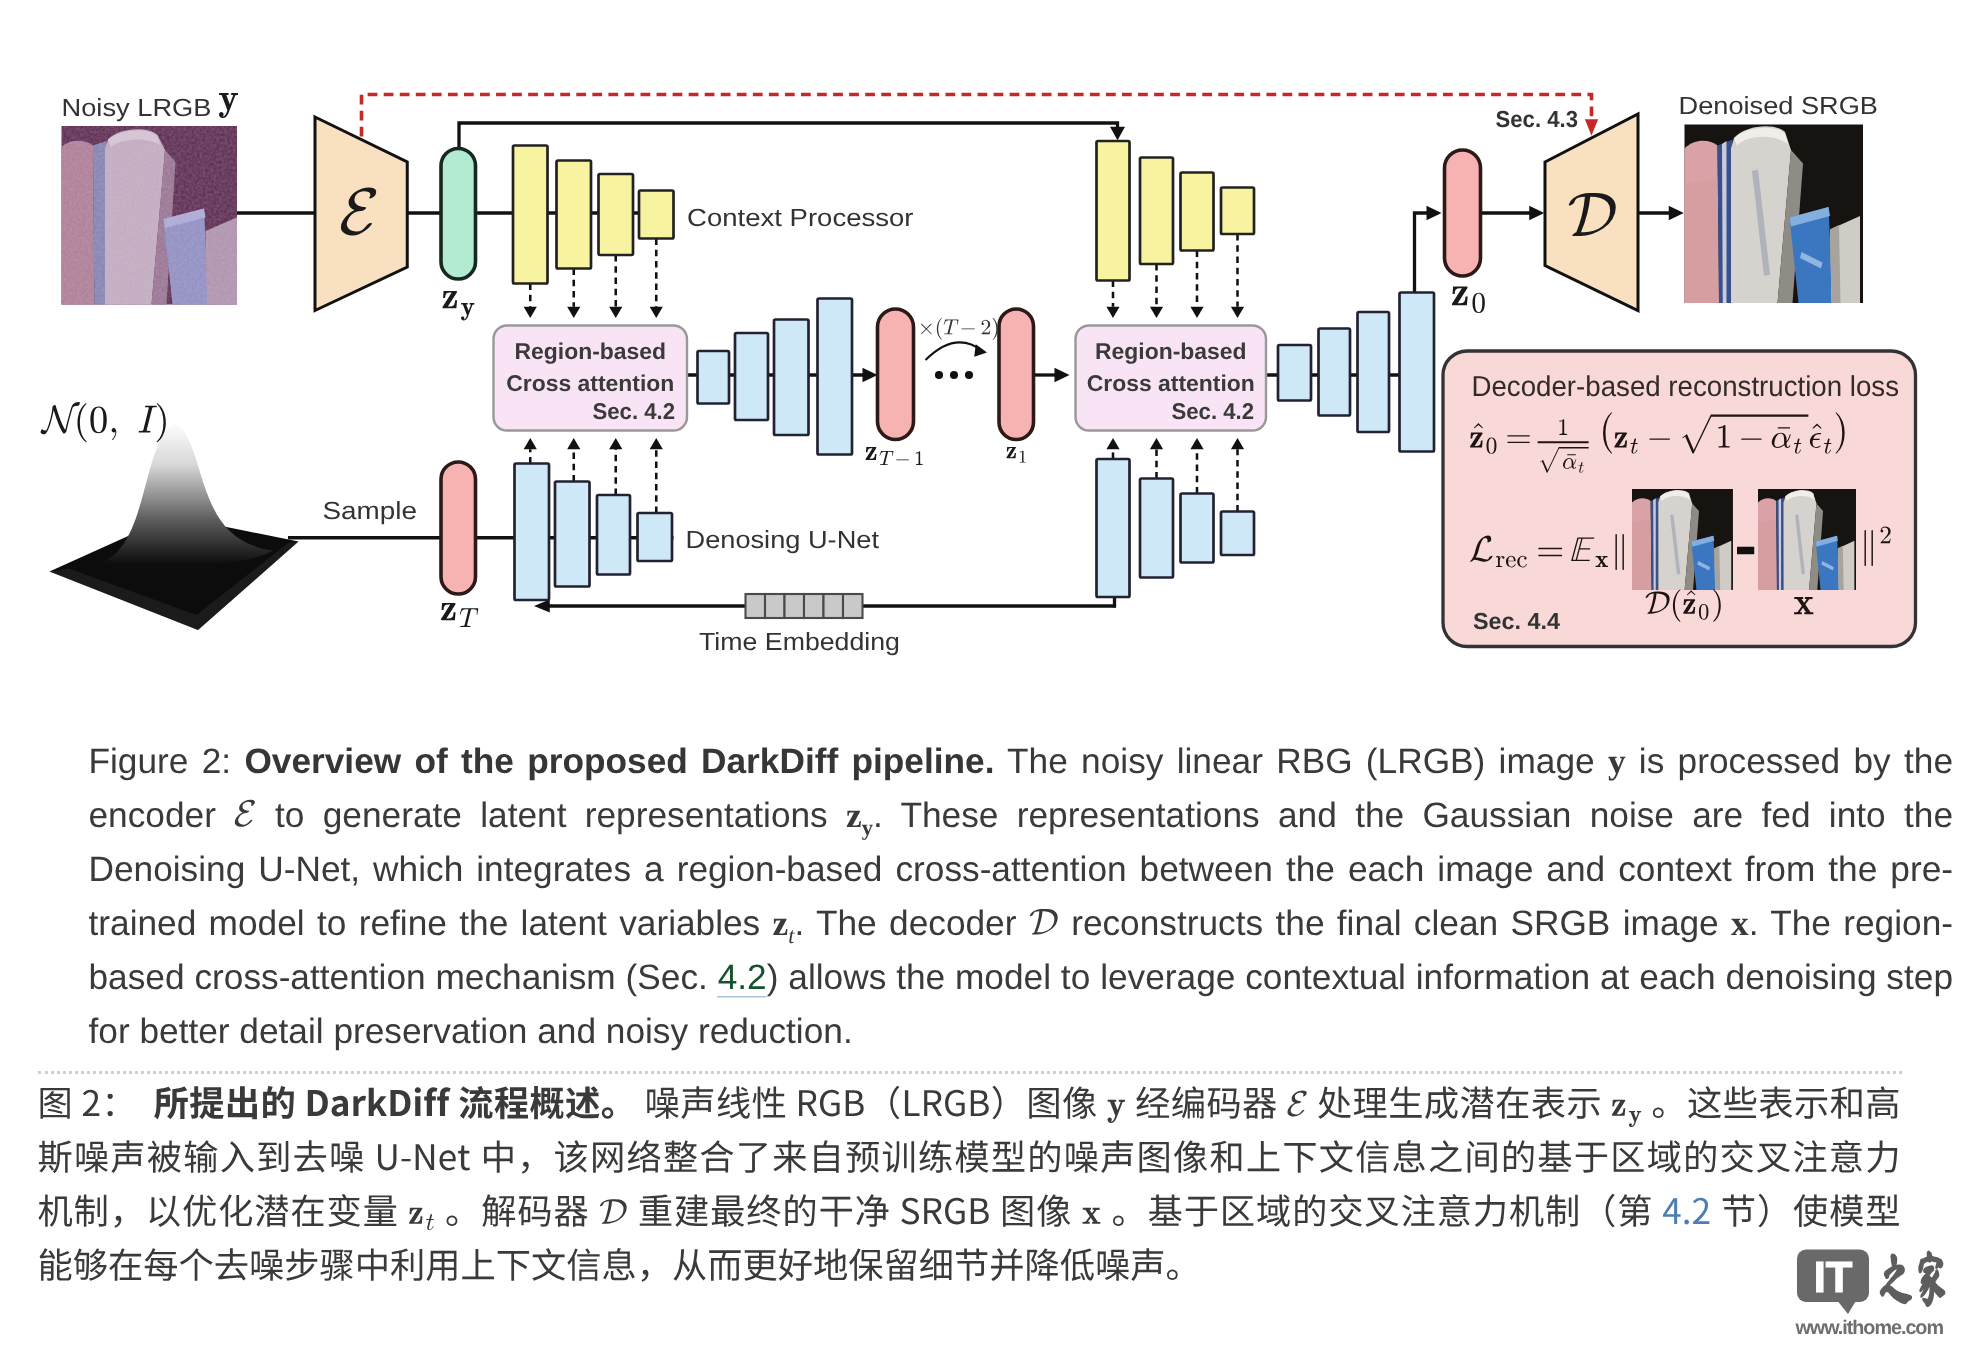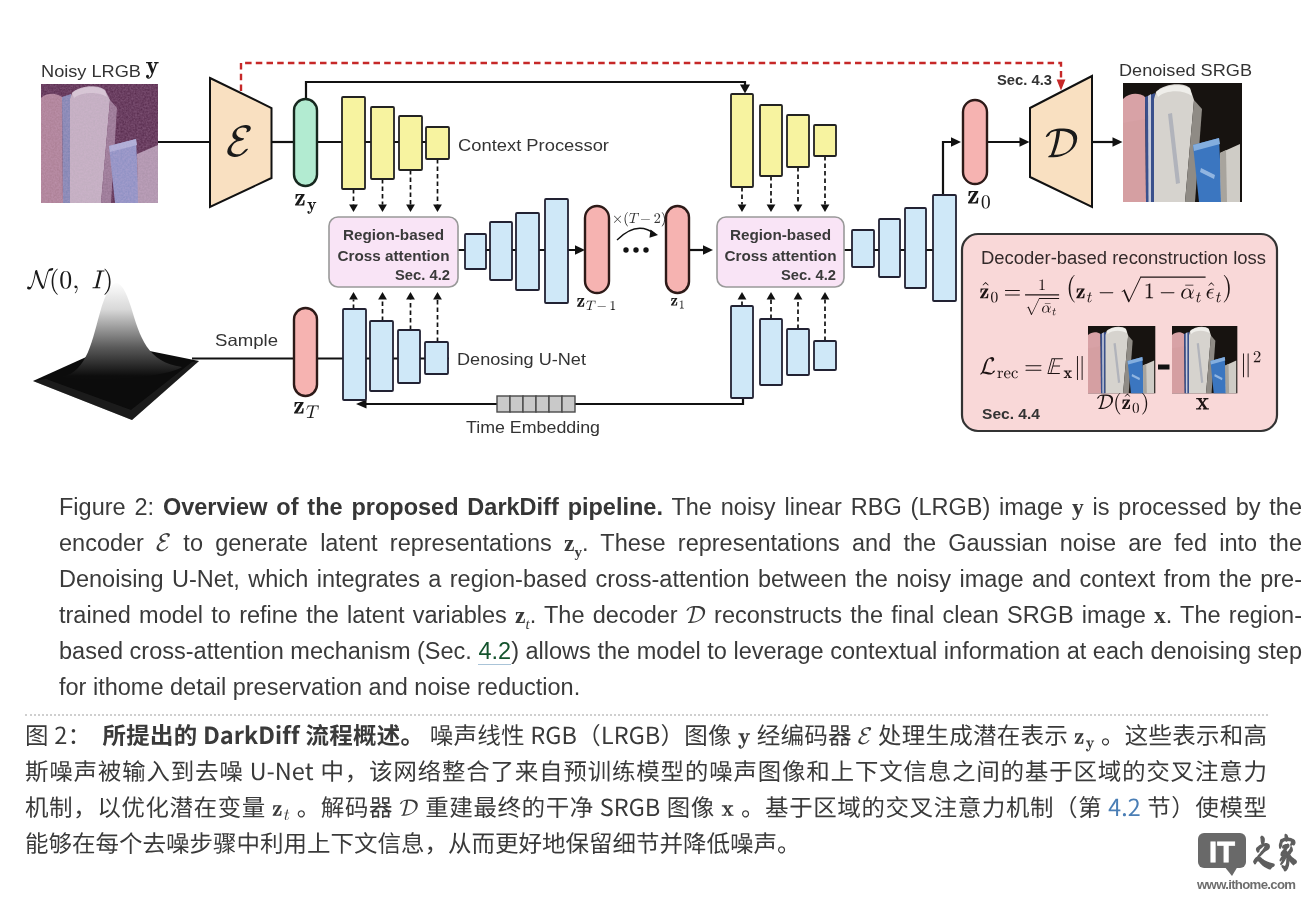--- a/index.html
+++ b/index.html
@@ -253,28 +253,28 @@
         <path fill="#1e1414" d="M0.44 0.16L0.44 1.48Q2.55 1.48 2.75 1.72L5.61 5.64L2.39 10.38L0.57 10.38L0.57 11.7L6.52 11.7L6.52 10.38L5.41 10.38L7.17 7.8L8.86 10.16Q8.86 10.28 8.42 10.33Q7.97 10.38 7.67 10.38L7.67 11.7L12.82 11.7L12.82 10.38Q10.72 10.38 10.5 10.14L7.96 6.63L11.44 1.48L13.29 1.48L13.29 0.16L7.3 0.16L7.3 1.48L8.43 1.48L6.4 4.48L4.39 1.69Q4.39 1.6 4.85 1.54Q5.31 1.48 5.61 1.48L5.61 0.16L0.44 0.16Z"></path>
       </g>
     </svg>
 <div id="cap">
       <div class="cl">Figure 2: <b>Overview of the proposed DarkDiff pipeline.</b> The noisy linear RBG (LRGB) image <span class="sb">y</span> is processed by the</div>
       <div class="cl">encoder <svg width="15" height="19" viewBox="0 0 15 19" style="display:inline-block;vertical-align:-1px">
           <g transform="translate(-0.2 17.8) scale(1,-1)">
             <path fill="#3a3a3a" d="M0.72 2.67Q0.72 3.96 1.51 5.25Q2.3 6.54 3.5 7.56Q4.7 8.58 5.87 9.17Q4.86 9.57 4.24 10.27Q3.62 10.96 3.62 11.97Q3.62 13.18 4.36 14.23Q5.09 15.28 6.27 16.07Q7.46 16.87 8.79 17.31Q10.13 17.75 11.23 17.75L11.38 17.75Q12.45 17.75 13.27 17.37Q14.1 16.99 14.1 16.07Q14.1 15.46 13.77 14.91Q13.44 14.37 12.9 14.01Q12.37 13.65 11.78 13.6L11.64 13.6Q11.6 13.62 11.54 13.67Q11.48 13.72 11.48 13.79Q11.48 13.87 11.5 13.91Q11.62 14.14 11.7 14.3Q11.78 14.48 11.83 14.64Q11.88 14.8 11.88 14.98Q11.88 15.72 11.18 16Q10.47 16.27 9.57 16.27Q8.62 16.27 7.75 15.88Q6.89 15.49 6.37 14.76Q5.85 14.04 5.85 13.05Q5.85 11.61 7.19 10.93Q8.53 10.24 10.09 10.24Q10.28 10.16 10.28 10.05Q10.28 9.66 9.55 9.24Q8.82 8.82 8.38 8.78Q6.2 8.78 4.62 7.27Q3.93 6.53 3.44 5.58Q2.95 4.62 2.95 3.77Q2.95 2.87 3.52 2.25Q4.08 1.64 4.93 1.34Q5.77 1.05 6.65 1.05Q7.77 1.05 8.45 1.44Q9.14 1.83 9.89 2.67Q10.63 3.52 11.04 3.86Q11.45 4.21 12.17 4.27L12.3 4.27Q12.48 4.19 12.48 4.08Q12.48 3.99 12.38 3.8Q11.59 2.64 10.39 1.68Q9.19 0.72 7.77 0.14Q6.36 -0.43 5 -0.43L4.85 -0.43Q3.88 -0.43 2.92 -0.08Q1.95 0.27 1.34 0.97Q0.72 1.67 0.72 2.67Z"></path>
           </g>
         </svg> to generate latent representations <span class="sb">z</span><sub class="sb" style="font-size:15px">y</sub>. These representations and the Gaussian noise are fed into the</div>
-      <div class="cl">Denoising U-Net, which integrates a region-based cross-attention between the noisy image and context from the pre-</div>
+      <div class="cl">Denoising U-Net, which integrates a region-based cross-attention between the each image and context from the pre-</div>
       <div class="cl">trained model to refine the latent variables <span class="sb">z</span><sub class="si" style="font-size:15px">t</sub>. The decoder <svg width="20" height="18" viewBox="0 0 20 18" style="display:inline-block;vertical-align:-1px">
           <g transform="translate(0.0 17.2) scale(1,-1)">
             <path fill="#3a3a3a" d="M1.91 0.37Q1.91 0.72 2.48 1.08Q3.05 1.44 3.5 1.6Q4.93 5.25 5.65 8.21Q6.62 12.11 6.9 15.77Q5.57 15.77 4.27 15.3Q3.6 15.03 3.25 14.61Q2.91 14.19 2.67 13.44Q2.43 13.03 1.84 12.66Q1.26 12.29 0.8 12.29L0.65 12.29Q0.48 12.4 0.48 12.55Q0.91 14.06 2.27 15.12Q3.62 16.19 5.42 16.72Q7.21 17.25 8.82 17.25L11.28 17.25Q12.77 17.25 14.15 16.96Q15.53 16.66 16.67 15.98Q17.81 15.31 18.48 14.18Q19.15 13.06 19.15 11.48Q19.15 9.02 17.86 6.92Q16.57 4.82 14.42 3.3Q12.27 1.79 9.79 0.98Q7.31 0.17 5 0.17L2.07 0.17Q2.03 0.2 1.96 0.24Q1.91 0.29 1.91 0.37ZM5.35 1.65L6.61 1.65Q8.57 1.65 10.4 2.23Q12.23 2.82 13.71 3.95Q15.19 5.09 16.05 6.74Q16.92 8.39 16.92 10.38Q16.92 12.36 15.83 13.57Q14.75 14.79 13.04 15.28Q11.33 15.77 9.4 15.77L9.02 15.77Q8.74 12.67 7.88 9.22Q6.93 5.46 5.35 1.65Z"></path>
           </g>
         </svg> reconstructs the final clean SRGB image <span class="sb">x</span>. The region-</div>
       <div class="cl">based cross-attention mechanism (Sec. <span class="lnk">4.2</span>) allows the model to leverage contextual information at each denoising step</div>
-      <div class="cl last">for ithome detail preservation and noise reduction.</div>
+      <div class="cl last">for better detail preservation and noisy reduction.</div>
     </div>
 <div id="divider"></div>
 <svg xmlns="http://www.w3.org/2000/svg" width="1314" height="160" viewBox="0 715 1314 160" style="position:absolute;left:0;top:715px">
       <g transform="translate(737.9 744.0) scale(1,-1)">
         <path fill="#3a3a3a" d="M2.66 -4.66Q1.76 -4.66 1.11 -3.98Q0.46 -3.3 0.46 -2.37Q0.46 -1.78 0.87 -1.36Q1.28 -0.96 1.9 -0.96Q2.5 -0.96 2.91 -1.36Q3.31 -1.78 3.31 -2.37Q3.31 -3.32 2.52 -3.67Q2.56 -3.7 2.66 -3.7Q3.47 -3.7 4.06 -3.11Q4.65 -2.53 4.97 -1.71L5.66 0.15L2.06 9.58L0.53 9.58L0.53 10.8L6.27 10.8L6.27 9.58L4.95 9.58L7.1 3.92L9.21 9.38Q9.21 9.5 8.78 9.54Q8.36 9.58 7.95 9.58L7.95 10.8L12.12 10.8L12.12 9.58Q10.61 9.58 10.51 9.36L6.27 -1.71Q5.79 -2.94 4.84 -3.79Q3.89 -4.66 2.66 -4.66Z"></path>
       </g>
       <g transform="translate(857.6 744.0) scale(1,-1)">
         <path fill="#3a3a3a" d="M0.69 2.56Q0.69 3.81 1.45 5.04Q2.21 6.28 3.36 7.26Q4.51 8.24 5.64 8.8Q4.67 9.19 4.07 9.86Q3.48 10.52 3.48 11.49Q3.48 12.66 4.18 13.66Q4.89 14.67 6.02 15.43Q7.16 16.2 8.44 16.62Q9.73 17.04 10.78 17.04L10.92 17.04Q11.96 17.04 12.74 16.68Q13.53 16.31 13.53 15.43Q13.53 14.85 13.22 14.32Q12.9 13.79 12.39 13.45Q11.87 13.1 11.31 13.05L11.18 13.05Q11.13 13.08 11.07 13.12Q11.02 13.17 11.02 13.24Q11.02 13.31 11.04 13.36Q11.16 13.57 11.23 13.73Q11.31 13.9 11.36 14.05Q11.4 14.21 11.4 14.38Q11.4 15.09 10.73 15.36Q10.05 15.62 9.19 15.62Q8.27 15.62 7.44 15.24Q6.61 14.87 6.11 14.17Q5.61 13.48 5.61 12.53Q5.61 11.14 6.9 10.49Q8.19 9.83 9.69 9.83Q9.87 9.75 9.87 9.64Q9.87 9.27 9.17 8.87Q8.47 8.47 8.04 8.43Q5.96 8.43 4.44 6.98Q3.77 6.27 3.3 5.35Q2.83 4.44 2.83 3.62Q2.83 2.75 3.38 2.16Q3.92 1.57 4.73 1.29Q5.54 1.01 6.39 1.01Q7.46 1.01 8.12 1.38Q8.78 1.76 9.49 2.56Q10.21 3.38 10.6 3.71Q10.99 4.04 11.68 4.1L11.81 4.1Q11.98 4.02 11.98 3.92Q11.98 3.83 11.88 3.65Q11.12 2.53 9.97 1.61Q8.82 0.69 7.46 0.14Q6.1 -0.41 4.8 -0.41L4.65 -0.41Q3.73 -0.41 2.8 -0.07Q1.88 0.26 1.28 0.93Q0.69 1.6 0.69 2.56Z"></path>
       </g>
       <g transform="translate(1073.9 744.0) scale(1,-1)">

